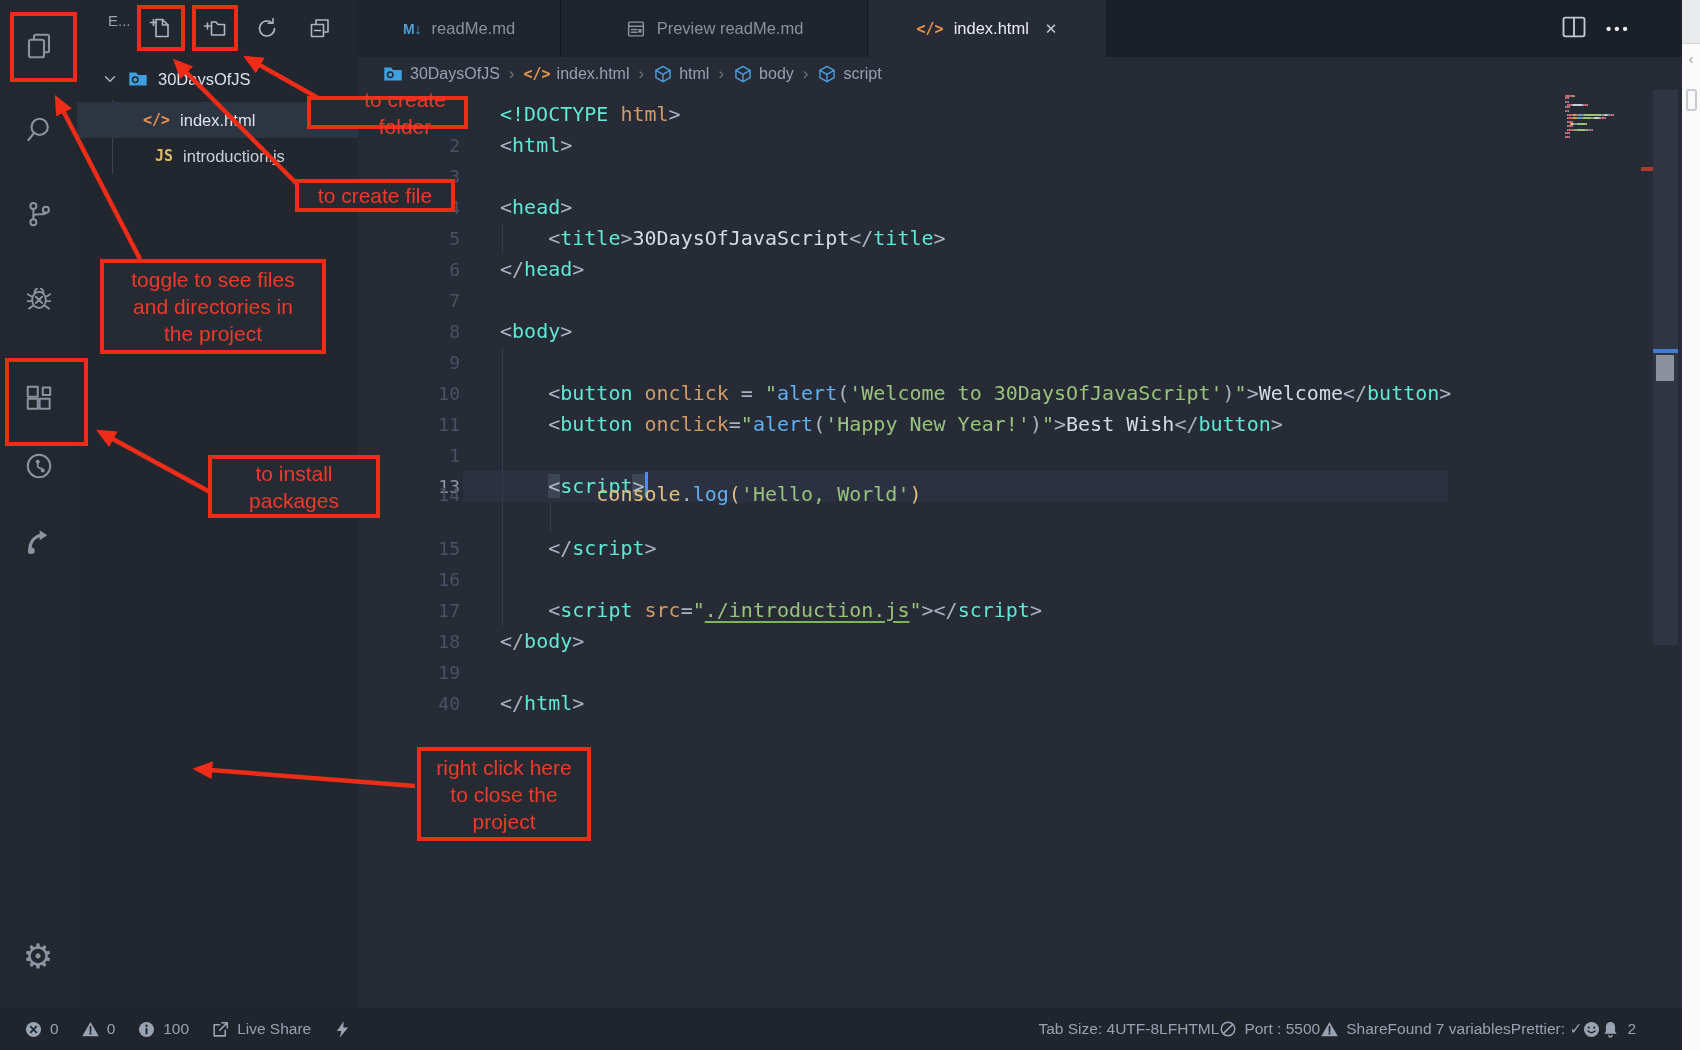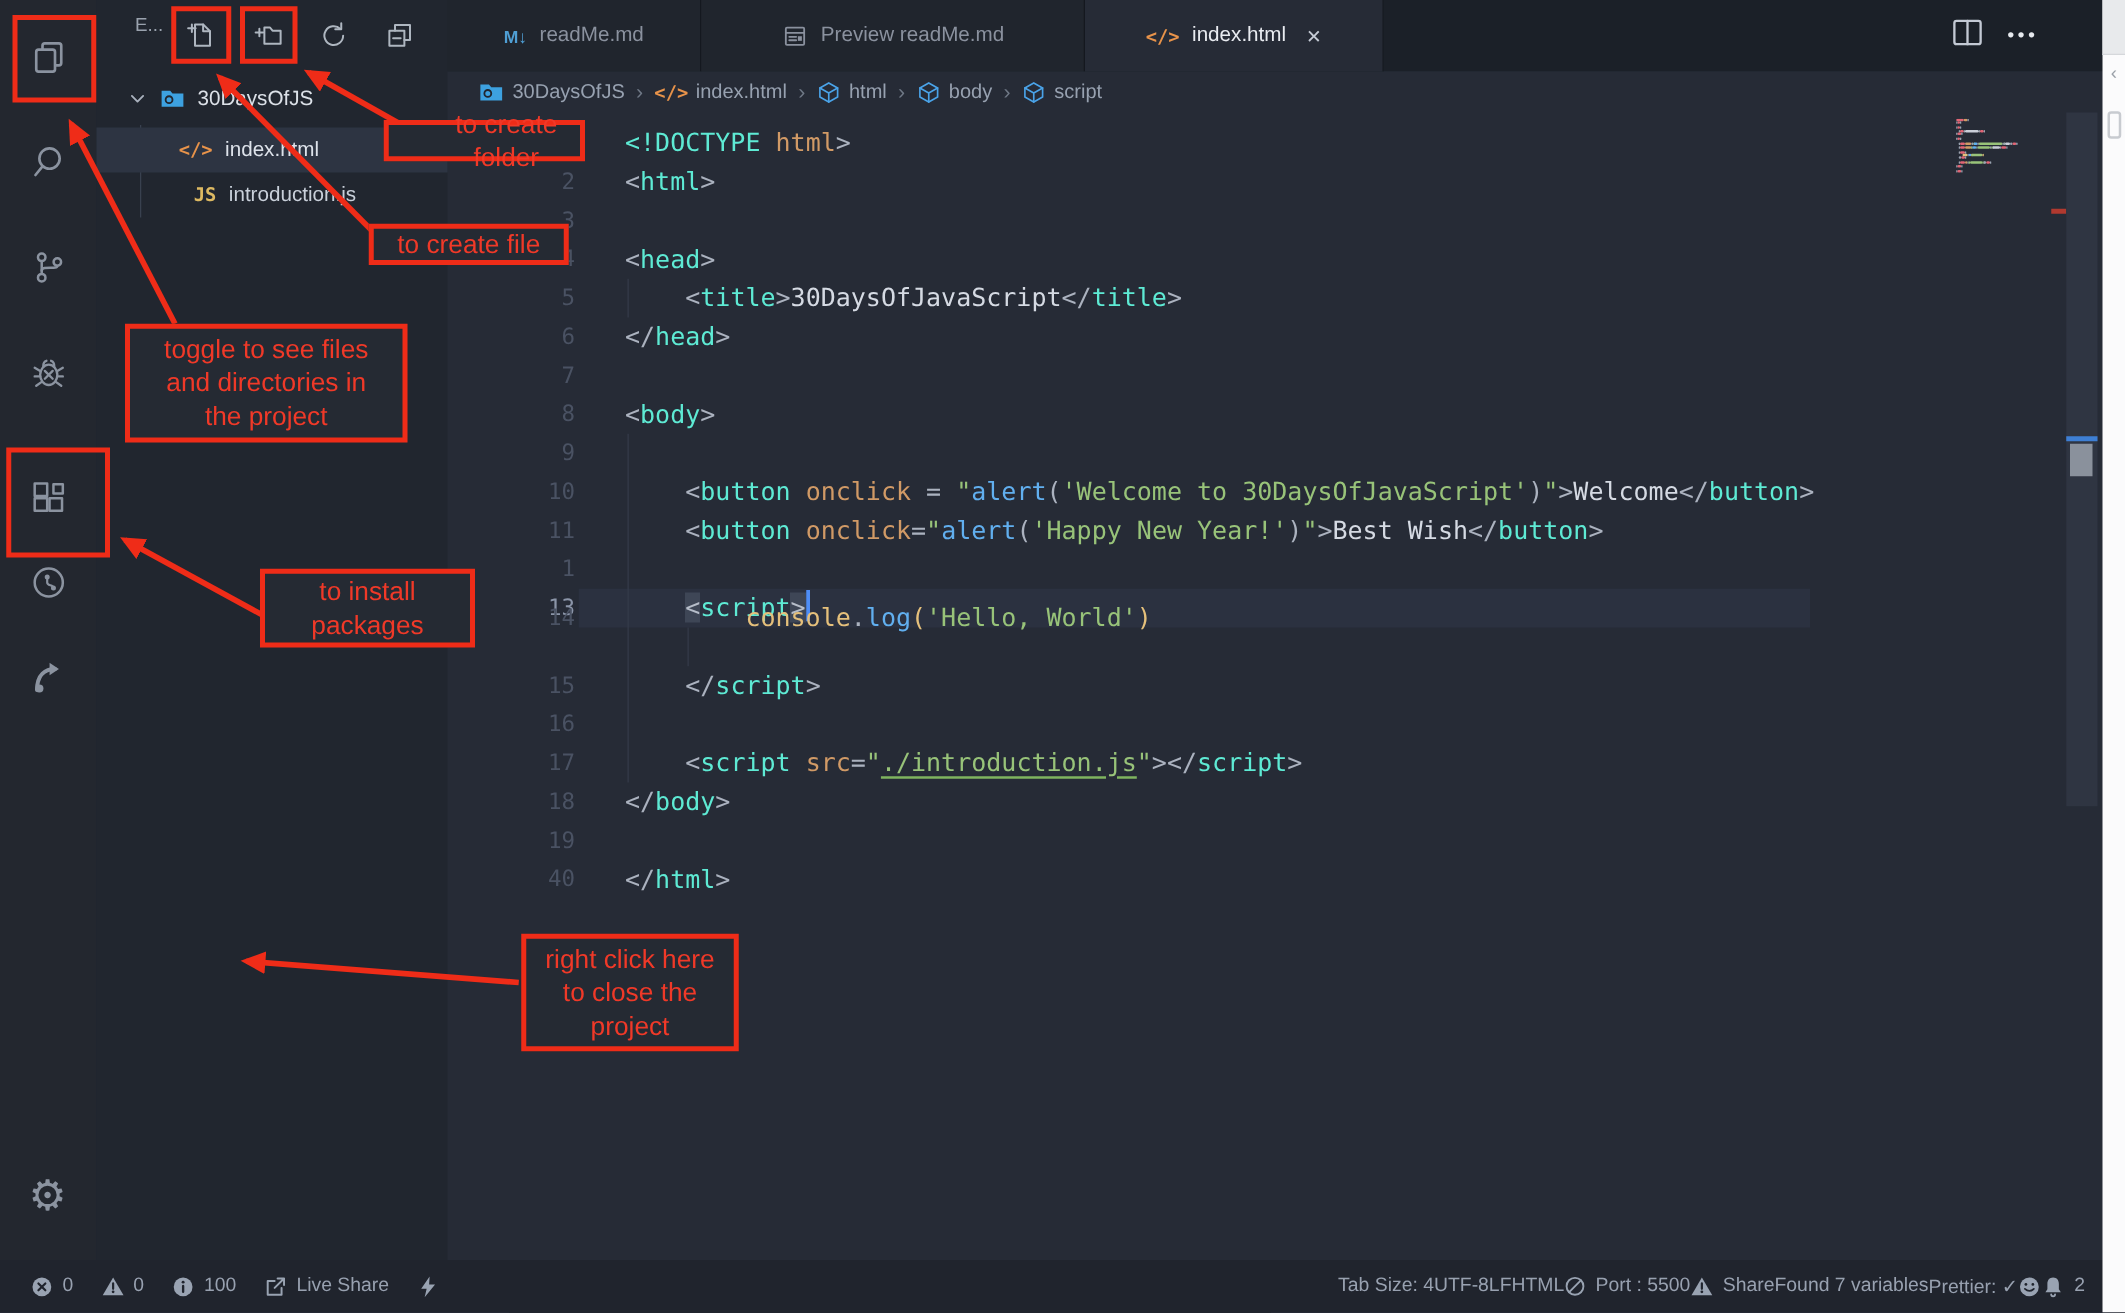--- a/index.html
+++ b/index.html
@@ -60,21 +60,21 @@
   #mm-marker { left:1641px; top:167px; width:12px; height:4px; background:#b0392f; z-index:2; }
   #scroll-track { left:1653px; top:90px; width:25px; height:555px; background:#2f3542; z-index:2; }
   #scroll-cursorline { left:1653px; top:349px; width:25px; height:4px; background:#3e7fd4; z-index:3; }
   #scroll-thumb { left:1656px; top:355px; width:18px; height:26px; background:#8a919c; z-index:3; cursor:grab; }
 
   
   #status-bar { left:0; top:1008px; width:1700px; height:42px; background:#20242d; color:#98a1b0; font-size:15.5px;
                 display:flex; align-items:center; z-index:10; }
   .sb-group { display:flex; align-items:center; }
   #sb-left { margin-left:24px; gap:22px; }
-  #sb-right { margin-left:auto; margin-right:32px; }
+  #sb-right { margin-left:auto; margin-right:64px; }
   .sb-item { display:flex; align-items:center; gap:7px; cursor:pointer; white-space:nowrap; }
 
   
   #right-strip { left:1682px; top:0; width:18px; height:1050px; background:#fbfbfc; z-index:40; }
   #right-strip .cap { height:44px; background:#e8eaec; border-bottom:1px solid #d5d8db; }
   #right-strip .chev { text-align:center; color:#9aa0a8; font-size:15px; margin-top:6px; }
   #right-strip .sq { width:11px; height:22px; border:2px solid #c8cbd0; border-radius:3px; margin:22px auto 0; }
 
   
   #anno-layer { left:0; top:0; width:1700px; height:1050px; z-index:30; pointer-events:none; }

